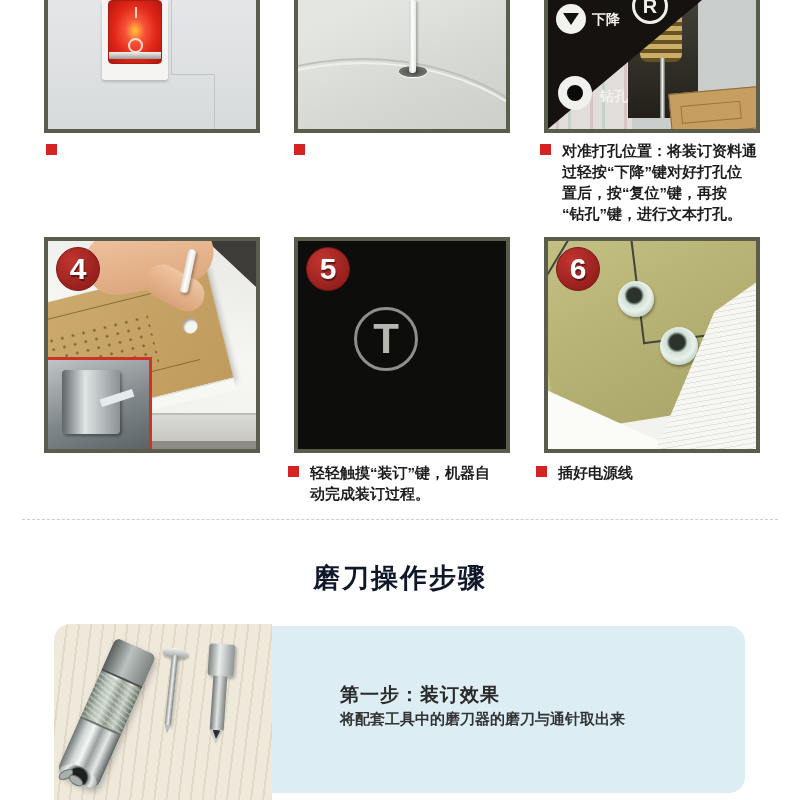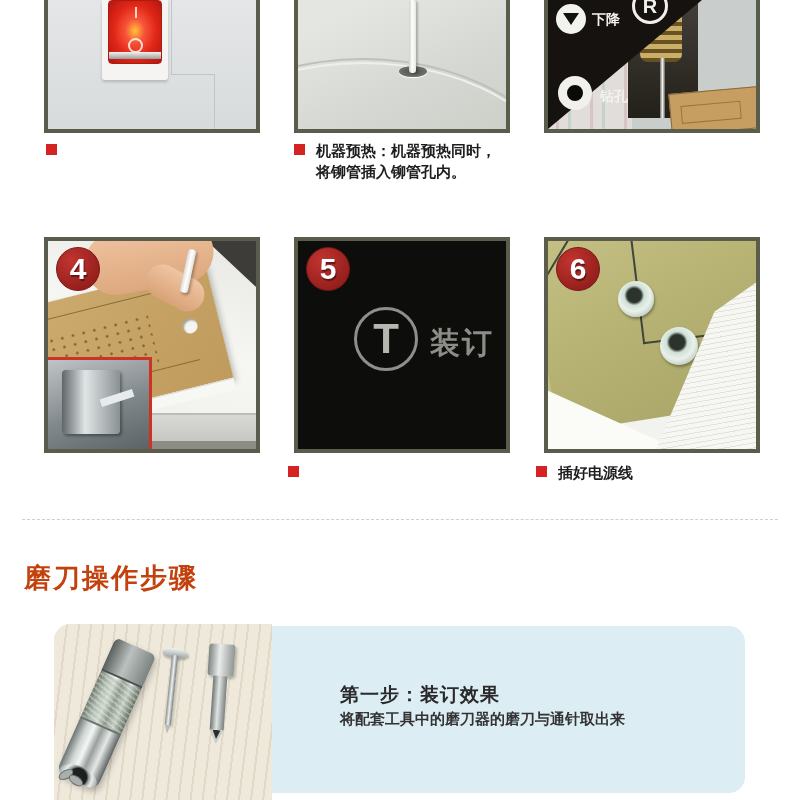--- a/index.html
+++ b/index.html
@@ -123,22 +123,22 @@
       background:repeating-linear-gradient(170deg,#f6f6f2 0 4px,#e3e3db 4px 5px);
       -webkit-clip-path:polygon(80% 34%,100% 20%,100% 100%,52% 100%); clip-path:polygon(80% 34%,100% 20%,100% 100%,52% 100%); }
 
   
   .caption { position:absolute; display:flex; width:212px; }
   .bullet { flex:0 0 11px; width:11px; height:11px; background:#d42322; margin-top:4px; }
   .cap-text { margin-left:11px; font-size:15px; line-height:21px; font-weight:700; color:#1d1d1d; white-space:pre-line; }
 
   
   .divider { left:22px; top:519px; width:756px; height:0; border-top:1px dashed #cfcfcb; }
-  .big-title { left:0; top:560px; width:800px; font-size:27px; font-weight:800;
-               color:#c2410c; letter-spacing:2px;padding-left:24px; }
+  .big-title { left:0; top:560px; width:800px; text-align:center; font-size:27px; font-weight:800;
+               color:#0f172a; letter-spacing:2px; }
 
   
   .tools-photo { left:54px; top:624px; width:218px; height:176px; border-radius:16px 0 0 0; overflow:hidden;
     background:#efe9dc; }
   .grain { inset:0; background:repeating-linear-gradient(97deg, rgba(190,175,148,.28) 0 2px, transparent 2px 12px); }
   .tool-big { left:30px; top:16px; width:44px; height:148px; transform:rotate(24deg); border-radius:6px 6px 10px 10px; overflow:hidden;
     background:linear-gradient(90deg,#6f7574 0%,#cfd6d4 22%,#f3f6f5 38%,#9aa09e 56%,#e4e8e7 76%,#5d6362 100%);
     box-shadow:3px 3px 6px rgba(0,0,0,.25); }
   .band-top { left:0; top:0; width:44px; height:36px; border-bottom:2px solid #49504e;
     background:linear-gradient(90deg,#5a605e,#bac1bf 45%,#7d8381); }
@@ -216,22 +216,27 @@
     <div class="abs btn-circle btn-reset">R</div>
     <div class="abs btn-circle btn-drill"></div>
     <span class="abs lbl-drill">钻孔</span>
   </div>
 
   <div class="caption" style="left:46px; top:140px;">
     <span class="bullet"></span>
   </div>
   <div class="caption" style="left:294px; top:140px;">
     <span class="bullet"></span>
-    <p class="cap-text">机器预热：机器预热同时，
-将铆管插入铆管孔内。</p>
+  </div>
+  <div class="caption" style="left:540px; top:140px; width:226px;">
+    <span class="bullet"></span>
+    <p class="cap-text">对准打孔位置：将装订资料通
+过轻按“下降”键对好打孔位
+置后，按“复位”键，再按
+“钻孔”键，进行文本打孔。</p>
   </div>
 
   <div class="stepimg row2" style="left:44px;">
     <div class="abs img4-bg"></div>
     <div class="abs machine4"></div>
     <div class="abs tableedge4"></div>
     <div class="abs tablefoot4"></div>
     <div class="abs book4">
       <div class="abs bookline4"></div>
       <div class="abs dots4"></div>
@@ -247,40 +252,41 @@
       <div class="abs inset4-lever"></div>
     </div>
     <div class="badge">4</div>
   </div>
 
   <div class="stepimg row2" style="left:294px;">
     <div class="abs img5-bg"></div>
     <div class="abs bind-ring">
       <span class="bind-T">T</span>
     </div>
-    <span class="abs bind-label">装订</span>
     <div class="badge">5</div>
   </div>
 
   <div class="stepimg row2" style="left:544px;">
     <div class="abs img6-bg"></div>
     <div class="abs cover6">
       <div class="abs coveredge6"></div>
       <div class="abs frame6"></div>
       <div class="abs frame6b"></div>
     </div>
     <div class="abs grommet g1"></div>
     <div class="abs grommet g2"></div>
     <div class="abs pages6-bottom"></div>
     <div class="abs pages6-right"></div>
     <div class="badge">6</div>
   </div>
 
   <div class="caption" style="left:288px; top:462px;">
     <span class="bullet"></span>
+    <p class="cap-text">轻轻触摸“装订”键，机器自
+动完成装订过程。</p>
   </div>
   <div class="caption" style="left:536px; top:462px;">
     <span class="bullet"></span>
     <p class="cap-text">插好电源线</p>
   </div>
 
   <div class="abs divider"></div>
   <h2 class="abs big-title">磨刀操作步骤</h2>
 
   <div class="abs blue-panel">

